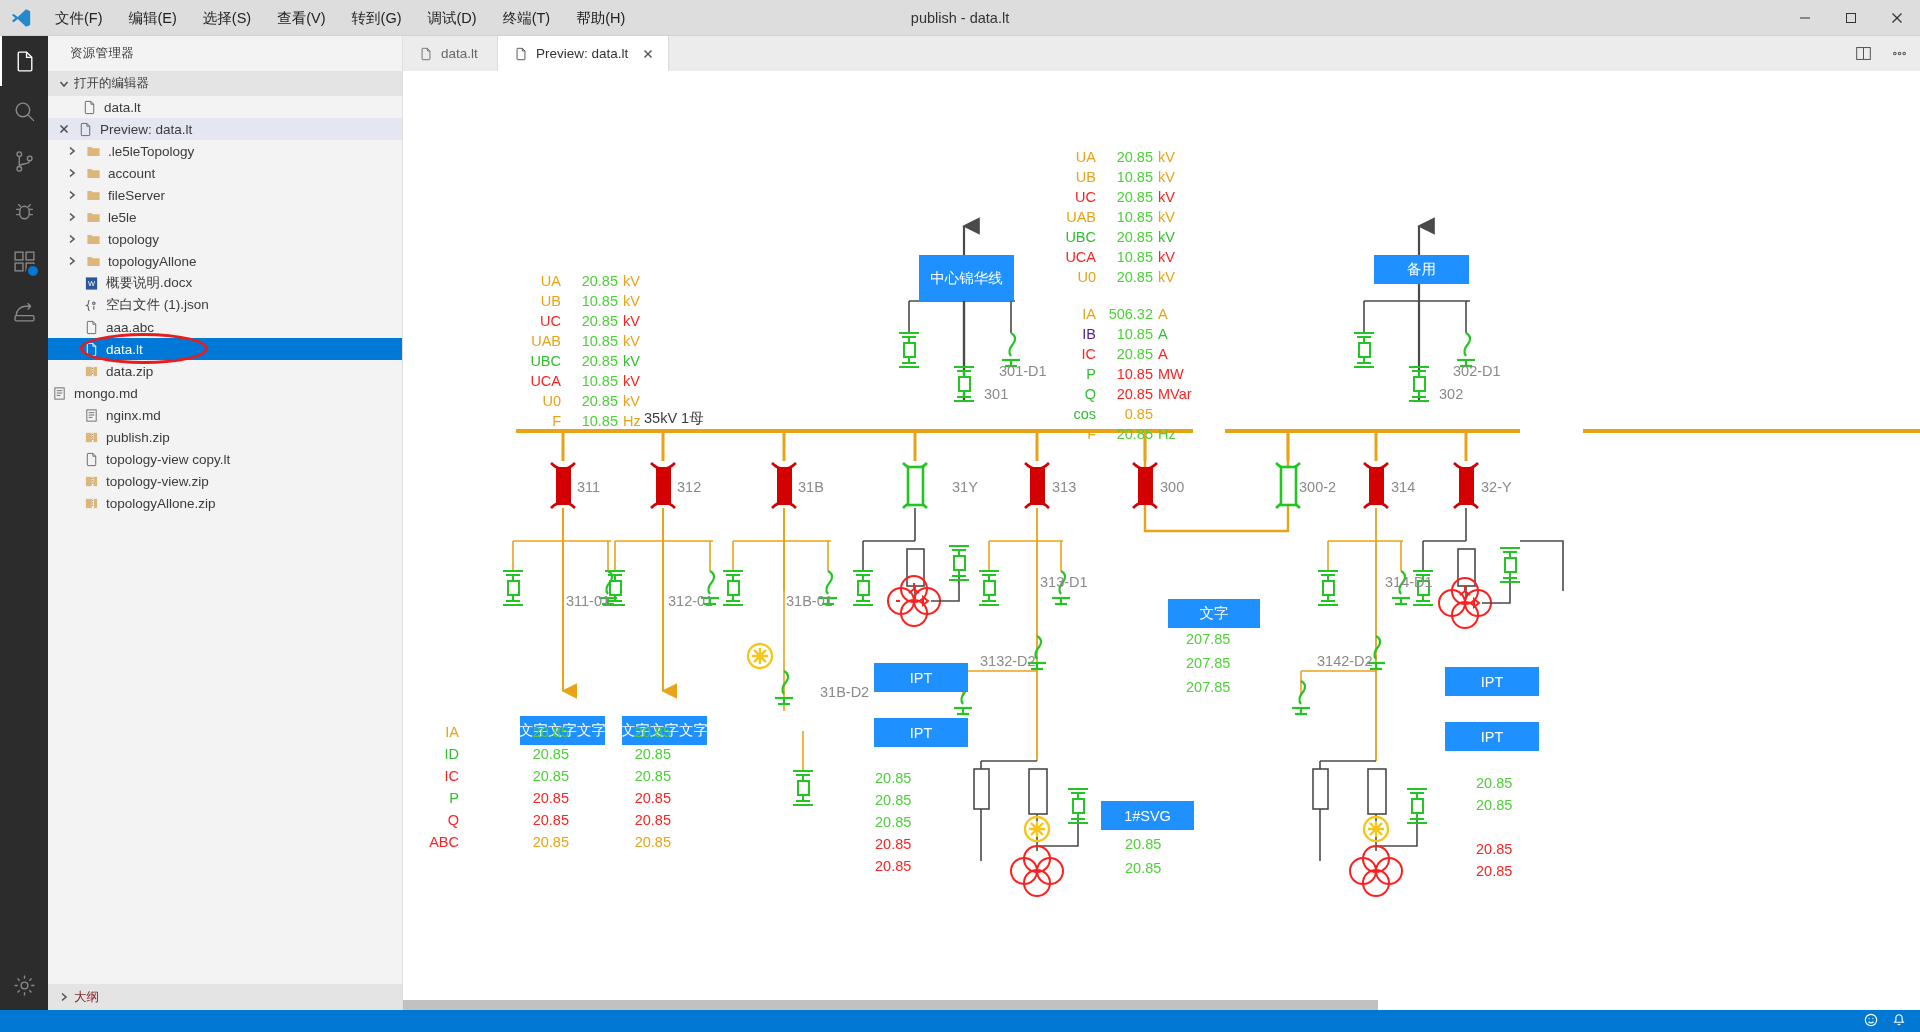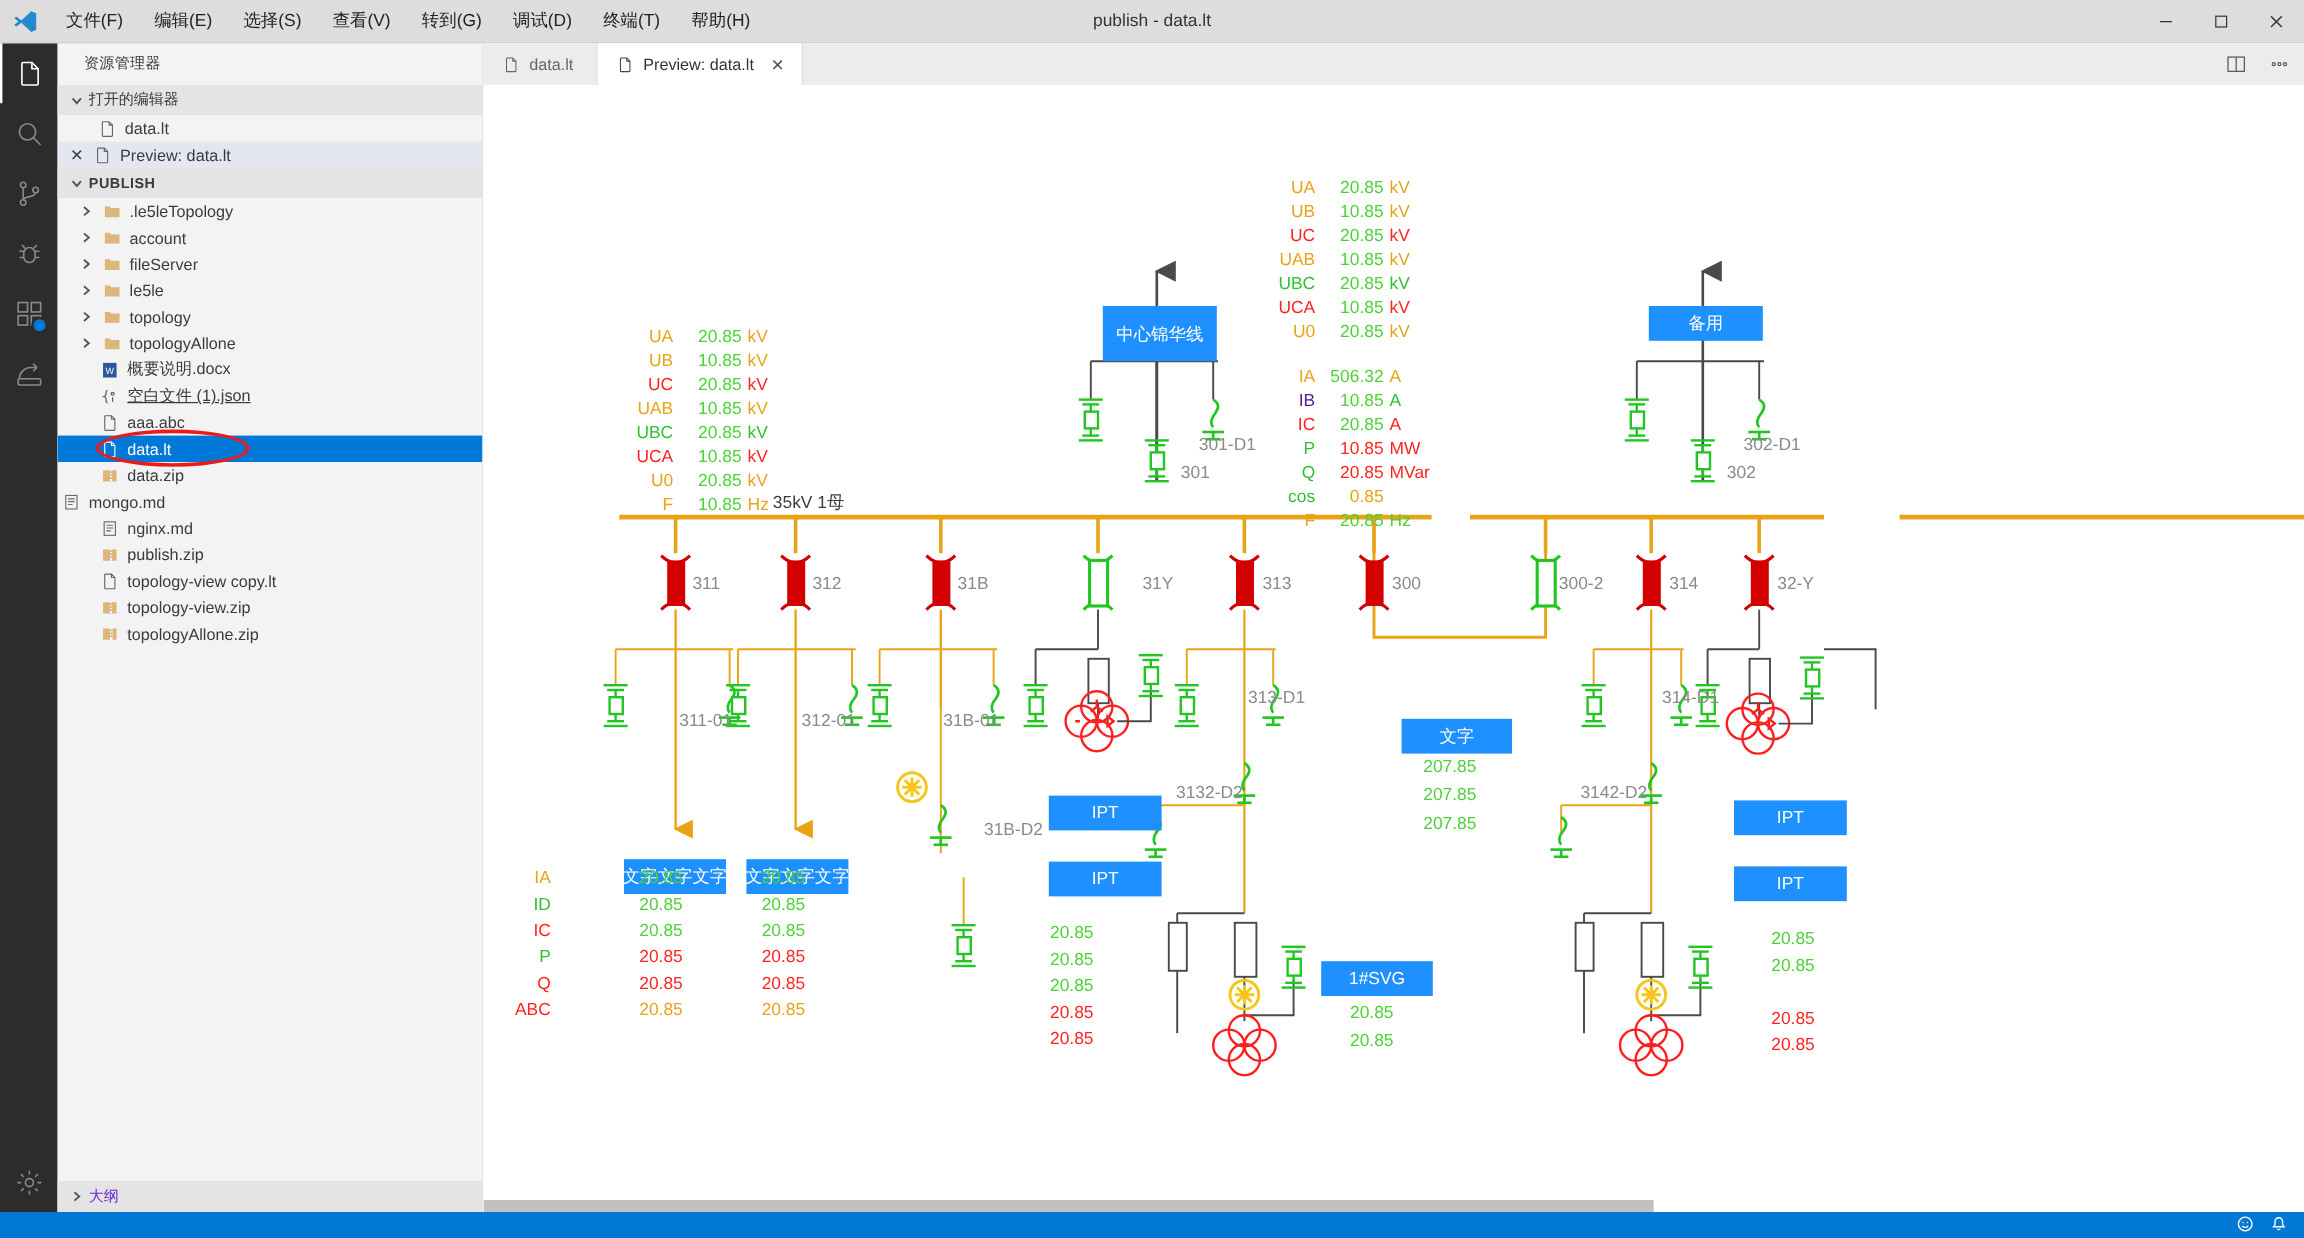--- a/index.html
+++ b/index.html
@@ -76,21 +76,21 @@
   .row.open-editor { padding-left:30px; }
   .row.open-editor.active { background:#e4e6f1; }
   .row.selected { background:#0078d7; color:#fff; }
   .closebox { width:20px; display:flex; align-items:center; justify-content:center; }
   .closebox svg { width:10px; height:10px; stroke:#444; stroke-width:1.4; }
   .ficon { width:22px; display:flex; align-items:center; justify-content:center; flex:0 0 22px; }
   .ficon svg { width:15px; height:15px; }
   .rlabel { margin-left:4px; }
   .sb-bottom {
     margin-top:auto; height:26px; display:flex; align-items:center; background:#e4e4e4;
-    padding-left:8px; font-size:12.5px; color:#6d28d9; cursor:pointer;
+    padding-left:8px; font-size:12.5px; color:#7f1d1d; cursor:pointer;
   }
   
   .annot-ellipse {
     position:absolute; left:32px; top:-5px; width:128px; height:31px;
     border:3.5px solid #e81c1c; border-radius:50%; pointer-events:none;
   }
 
   
   .editor { flex:1; display:flex; flex-direction:column; background:#fff; min-width:0; }
   .tabsbar { height:35px; background:#ececec; display:flex; align-items:stretch; position:relative; }
@@ -263,28 +263,20 @@
         <span class="ficon">
           <svg viewBox="0 0 16 16" fill="none" stroke="#656565" stroke-width="1">
               <path d="M9.5 1.5H4.2a.7.7 0 0 0-.7.7v11.6c0 .4.3.7.7.7h7.6a.7.7 0 0 0 .7-.7V4.5z"></path>
               <path d="M9.5 1.5v3h3"></path>
             </svg>
         </span>
         <span class="rlabel">Preview: data.lt</span>
       </div>
     </div>
 
-    <div class="sb-section-head bold">
-      <span class="chev">
-          <svg viewBox="0 0 10 10">
-            <polyline points="1.5,3 5,7 8.5,3"></polyline>
-          </svg>
-        </span>
-      <span>PUBLISH</span>
-    </div>
 
     <div class="sb-list">
 
       <div class="row" style="padding-left:16px;">
         <span class="chev">
             <svg viewBox="0 0 10 10">
               <polyline points="3,1.5 7,5 3,8.5"></polyline>
             </svg>
           </span>
         <span class="ficon">
@@ -362,21 +354,21 @@
 
       <div class="row" style="padding-left:32px;">
         <span class="ficon">
             <svg viewBox="0 0 16 16">
               <rect x="2" y="1.5" width="12" height="13" fill="#2b579a"></rect>
               <text x="8" y="11" font-size="8" fill="#fff" text-anchor="middle" font-family="Liberation Sans">W</text>
             </svg>
           </span>
         <span class="rlabel">概要说明.docx</span>
       </div>
-      <div class="row" style="padding-left:32px;text-decoration:underline;">
+      <div class="row" style="padding-left:32px;">
         <span class="ficon">
             <svg viewBox="0 0 16 16" fill="none" stroke="#5a5a5a" stroke-width="1.1">
               <path d="M6 2.5C4.5 2.5 4.6 5 4.6 6.2c0 1.2-1.1 1.6-1.8 1.8.7.2 1.8.6 1.8 1.8 0 1.2-.1 3.7 1.4 3.7"></path>
               <circle cx="10.5" cy="5.5" r="1.3"></circle>
               <path d="M10.5 8.5v4"></path>
             </svg>
           </span>
         <span class="rlabel">空白文件 (1).json</span>
       </div>
       <div class="row" style="padding-left:32px;">

